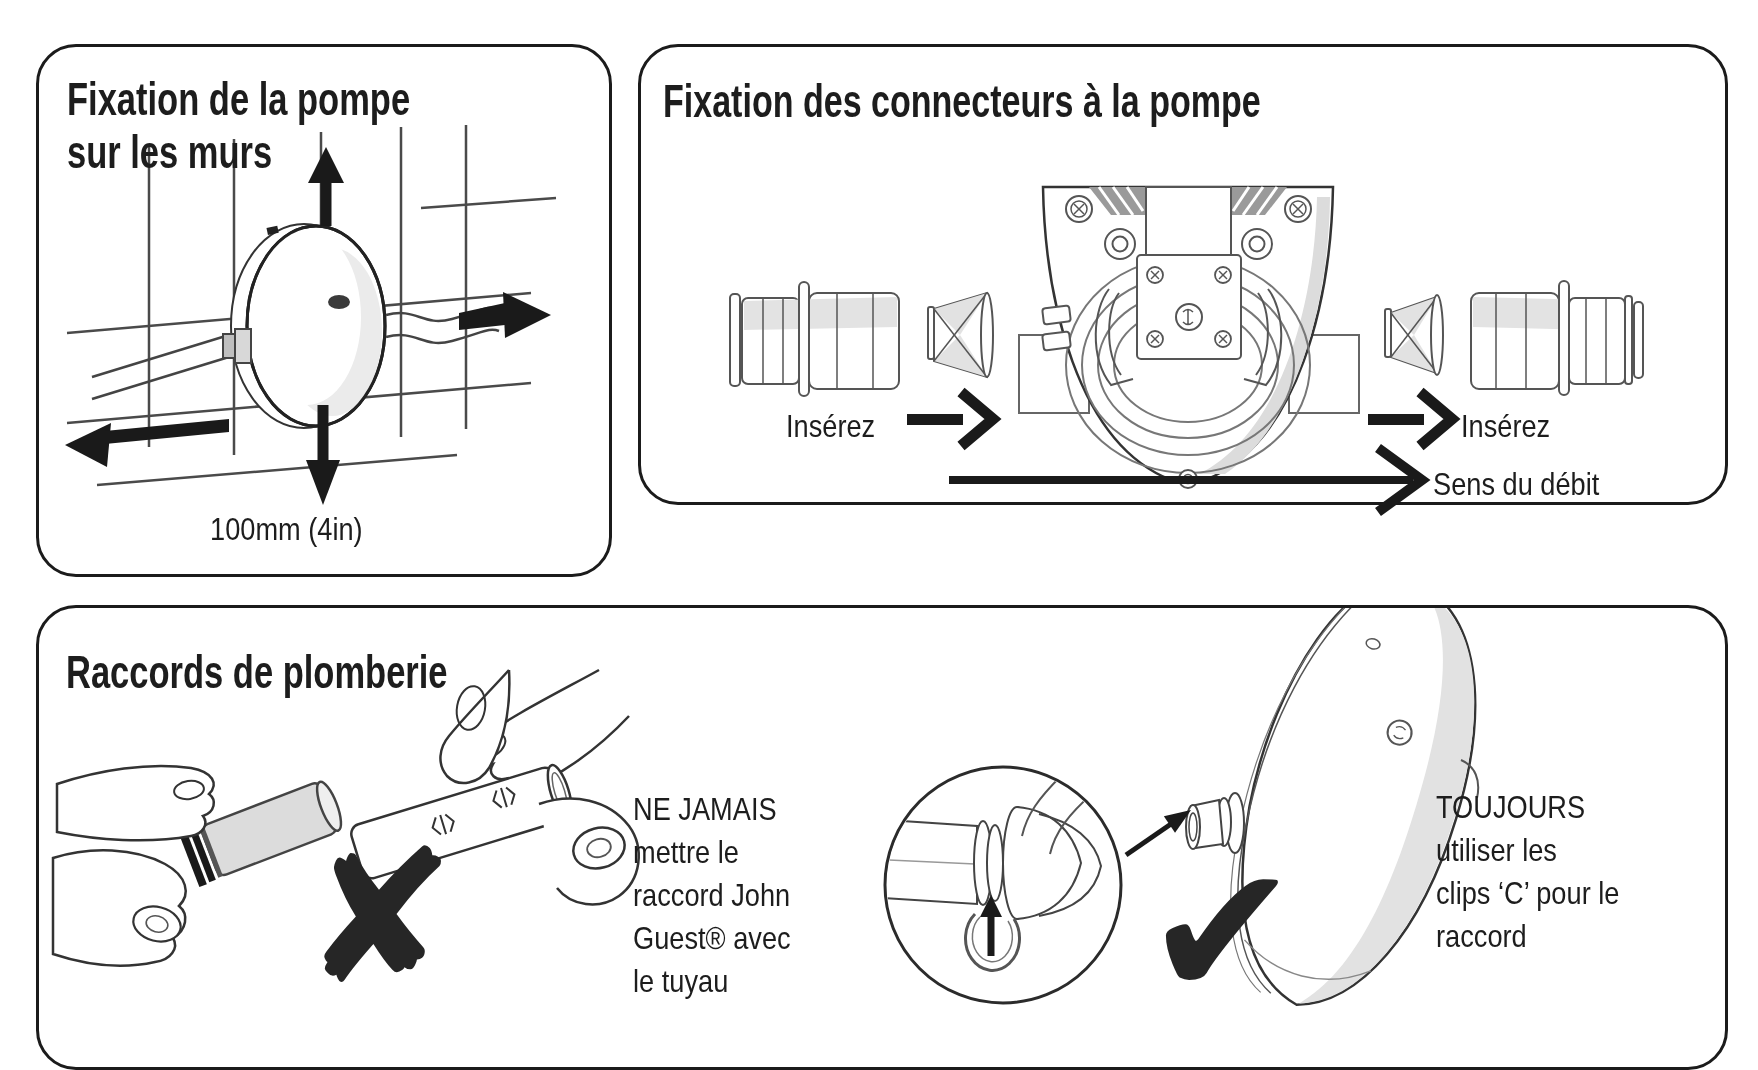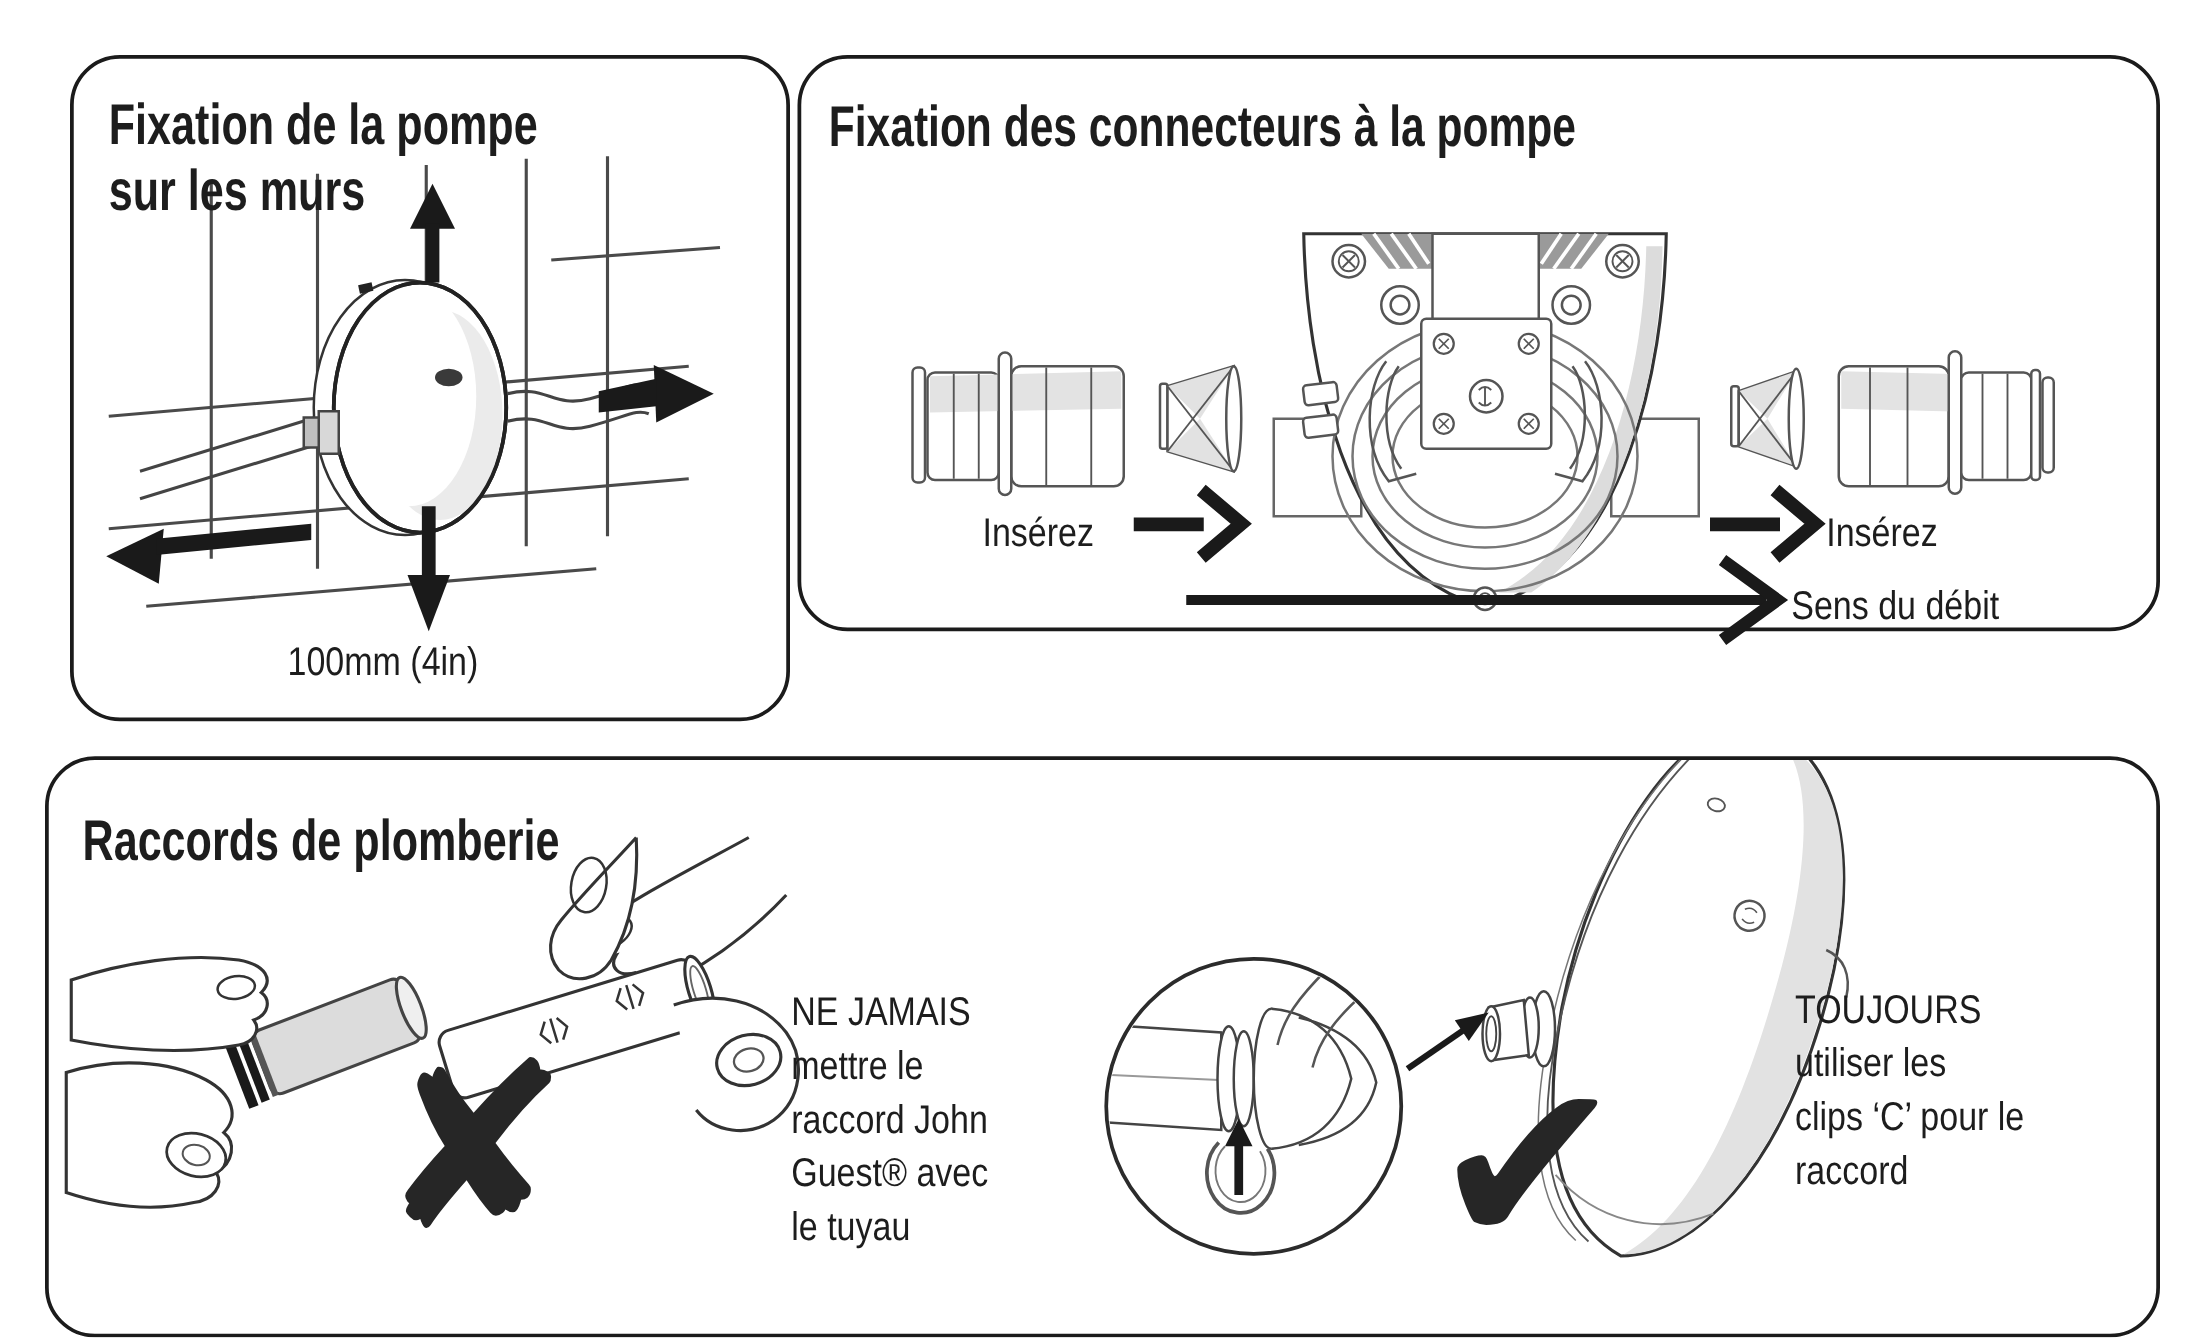--- a/index.html
+++ b/index.html
@@ -13,21 +13,21 @@
          transform:scaleX(.85);transform-origin:left top;}
   .mark{position:absolute;font-family:"DejaVu Sans",sans-serif;font-weight:bold;
         font-size:185px;line-height:1;color:#262626;text-align:center;width:170px;}
   .thin{stroke:#555;stroke-width:2;fill:none;}
 </style>
 </head>
 <body>
 
 <div id="canvas">
 
-  <section class="panel" style="left:36px;top:44px;width:576px;height:533px;margin-left:20px;">
+  <section class="panel" style="left:36px;top:44px;width:576px;height:533px;">
     <svg width="569" height="526" viewBox="0 0 569 526">
 
       <g stroke="#4a4a4a" stroke-width="2.5">
         <line x1="110" y1="100" x2="110" y2="400"></line>
         <line x1="195" y1="92" x2="195" y2="408"></line>
         <line x1="282" y1="85" x2="282" y2="415"></line>
         <line x1="362" y1="80" x2="362" y2="390"></line>
         <line x1="427" y1="78" x2="427" y2="382"></line>
         <line x1="28" y1="286" x2="492" y2="246"></line>
         <line x1="28" y1="376" x2="492" y2="336"></line>

